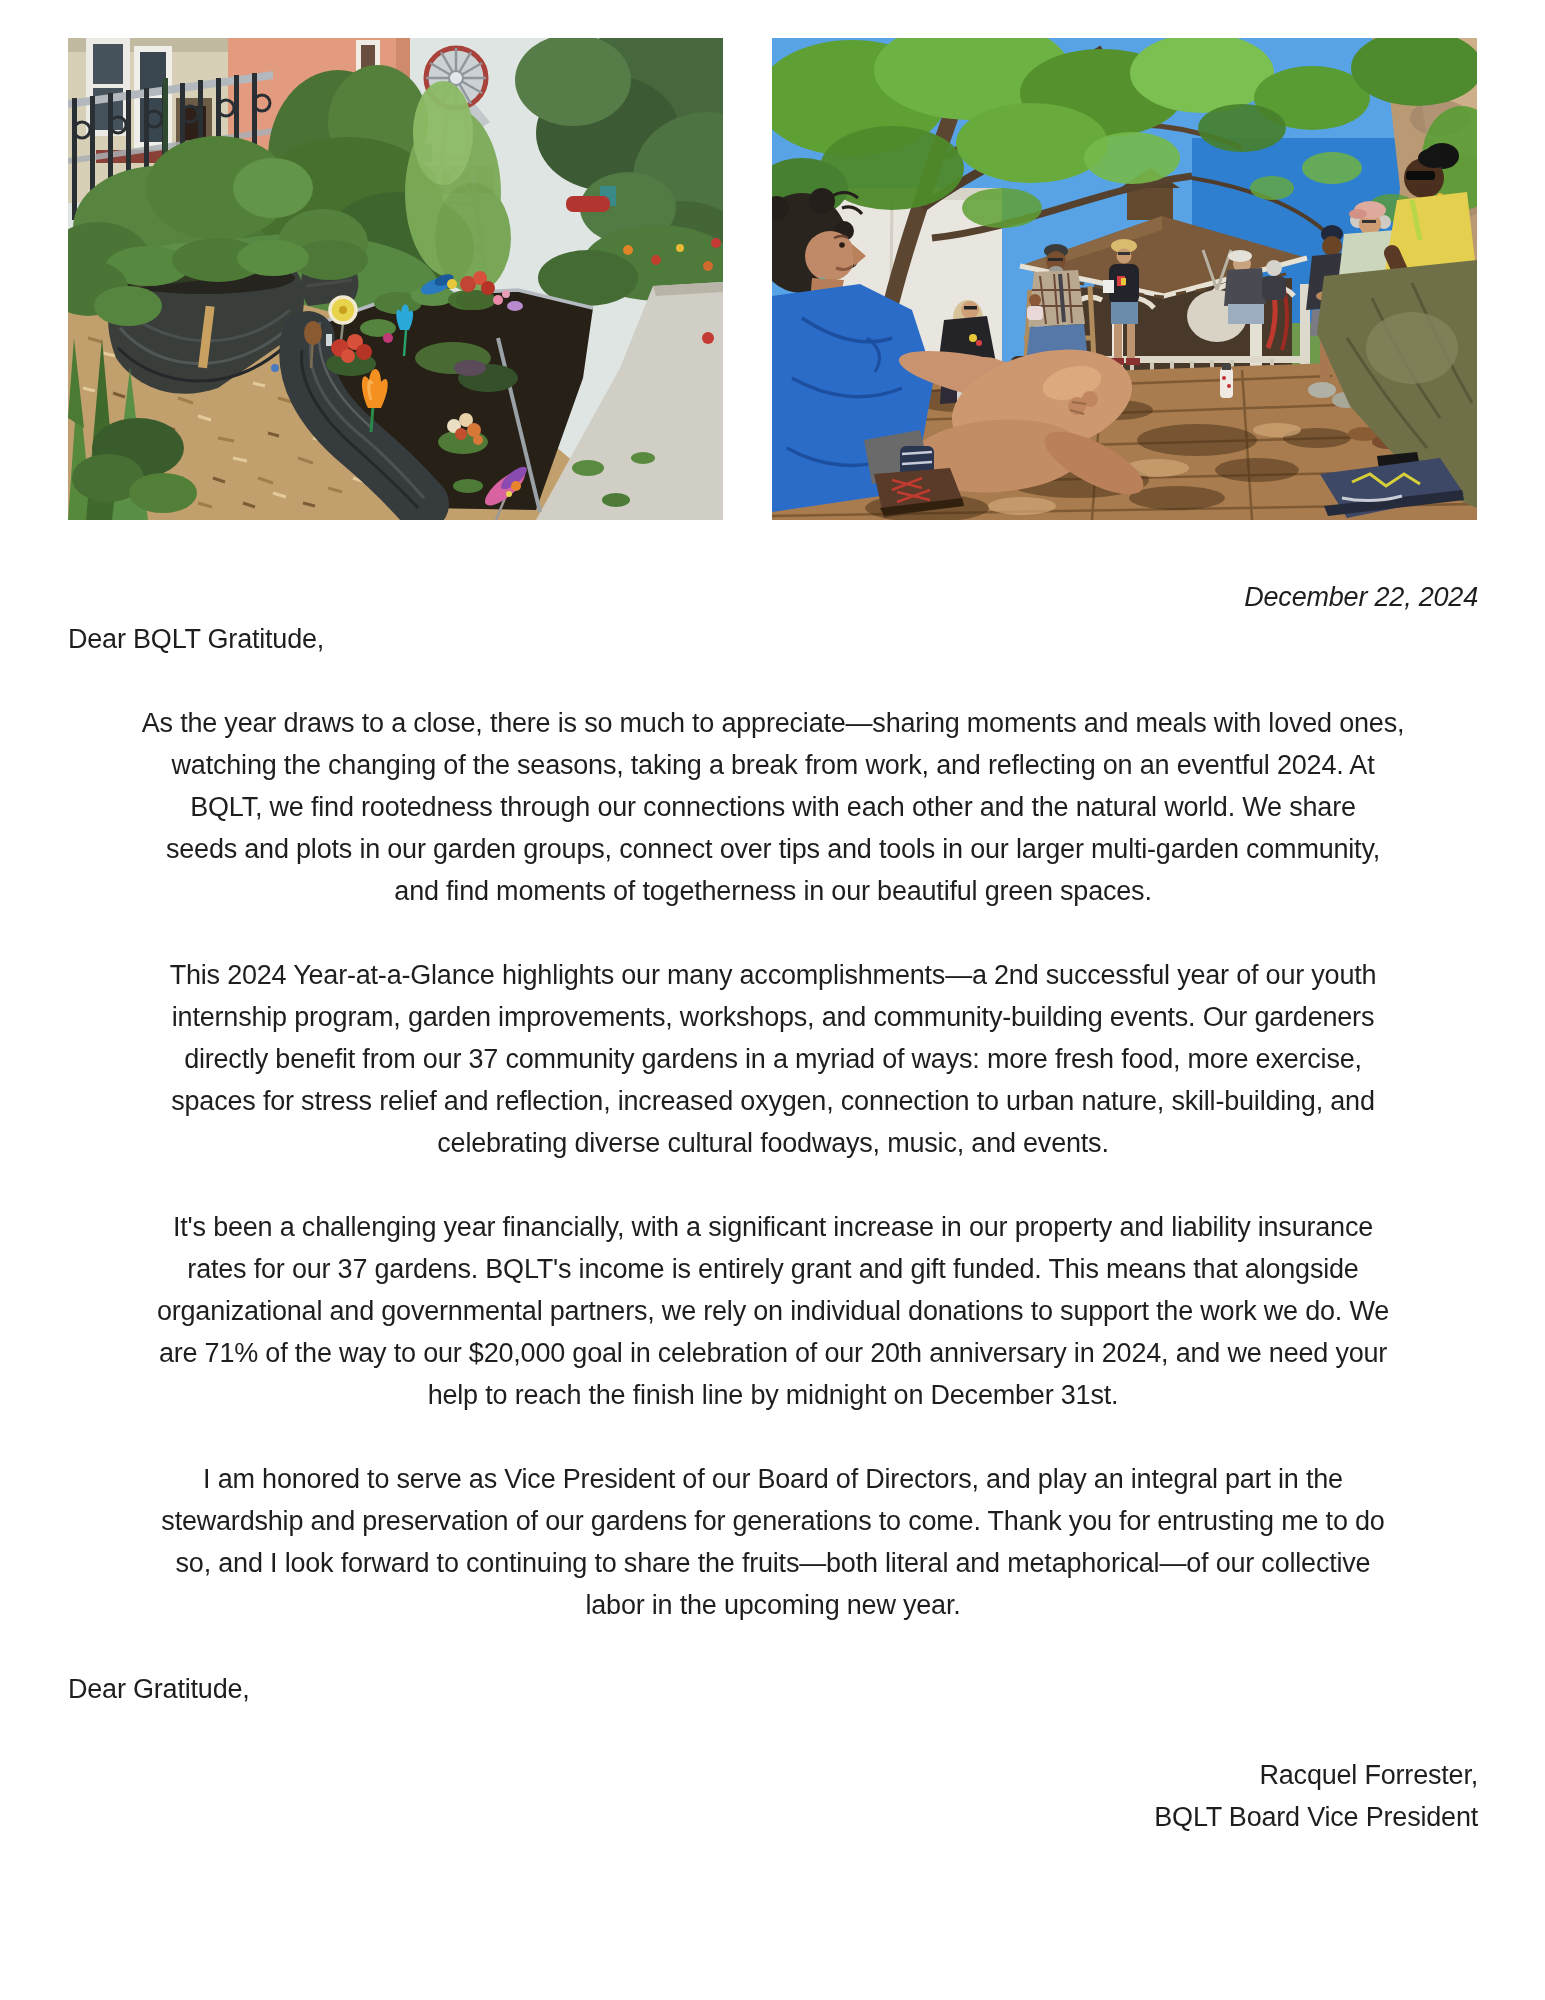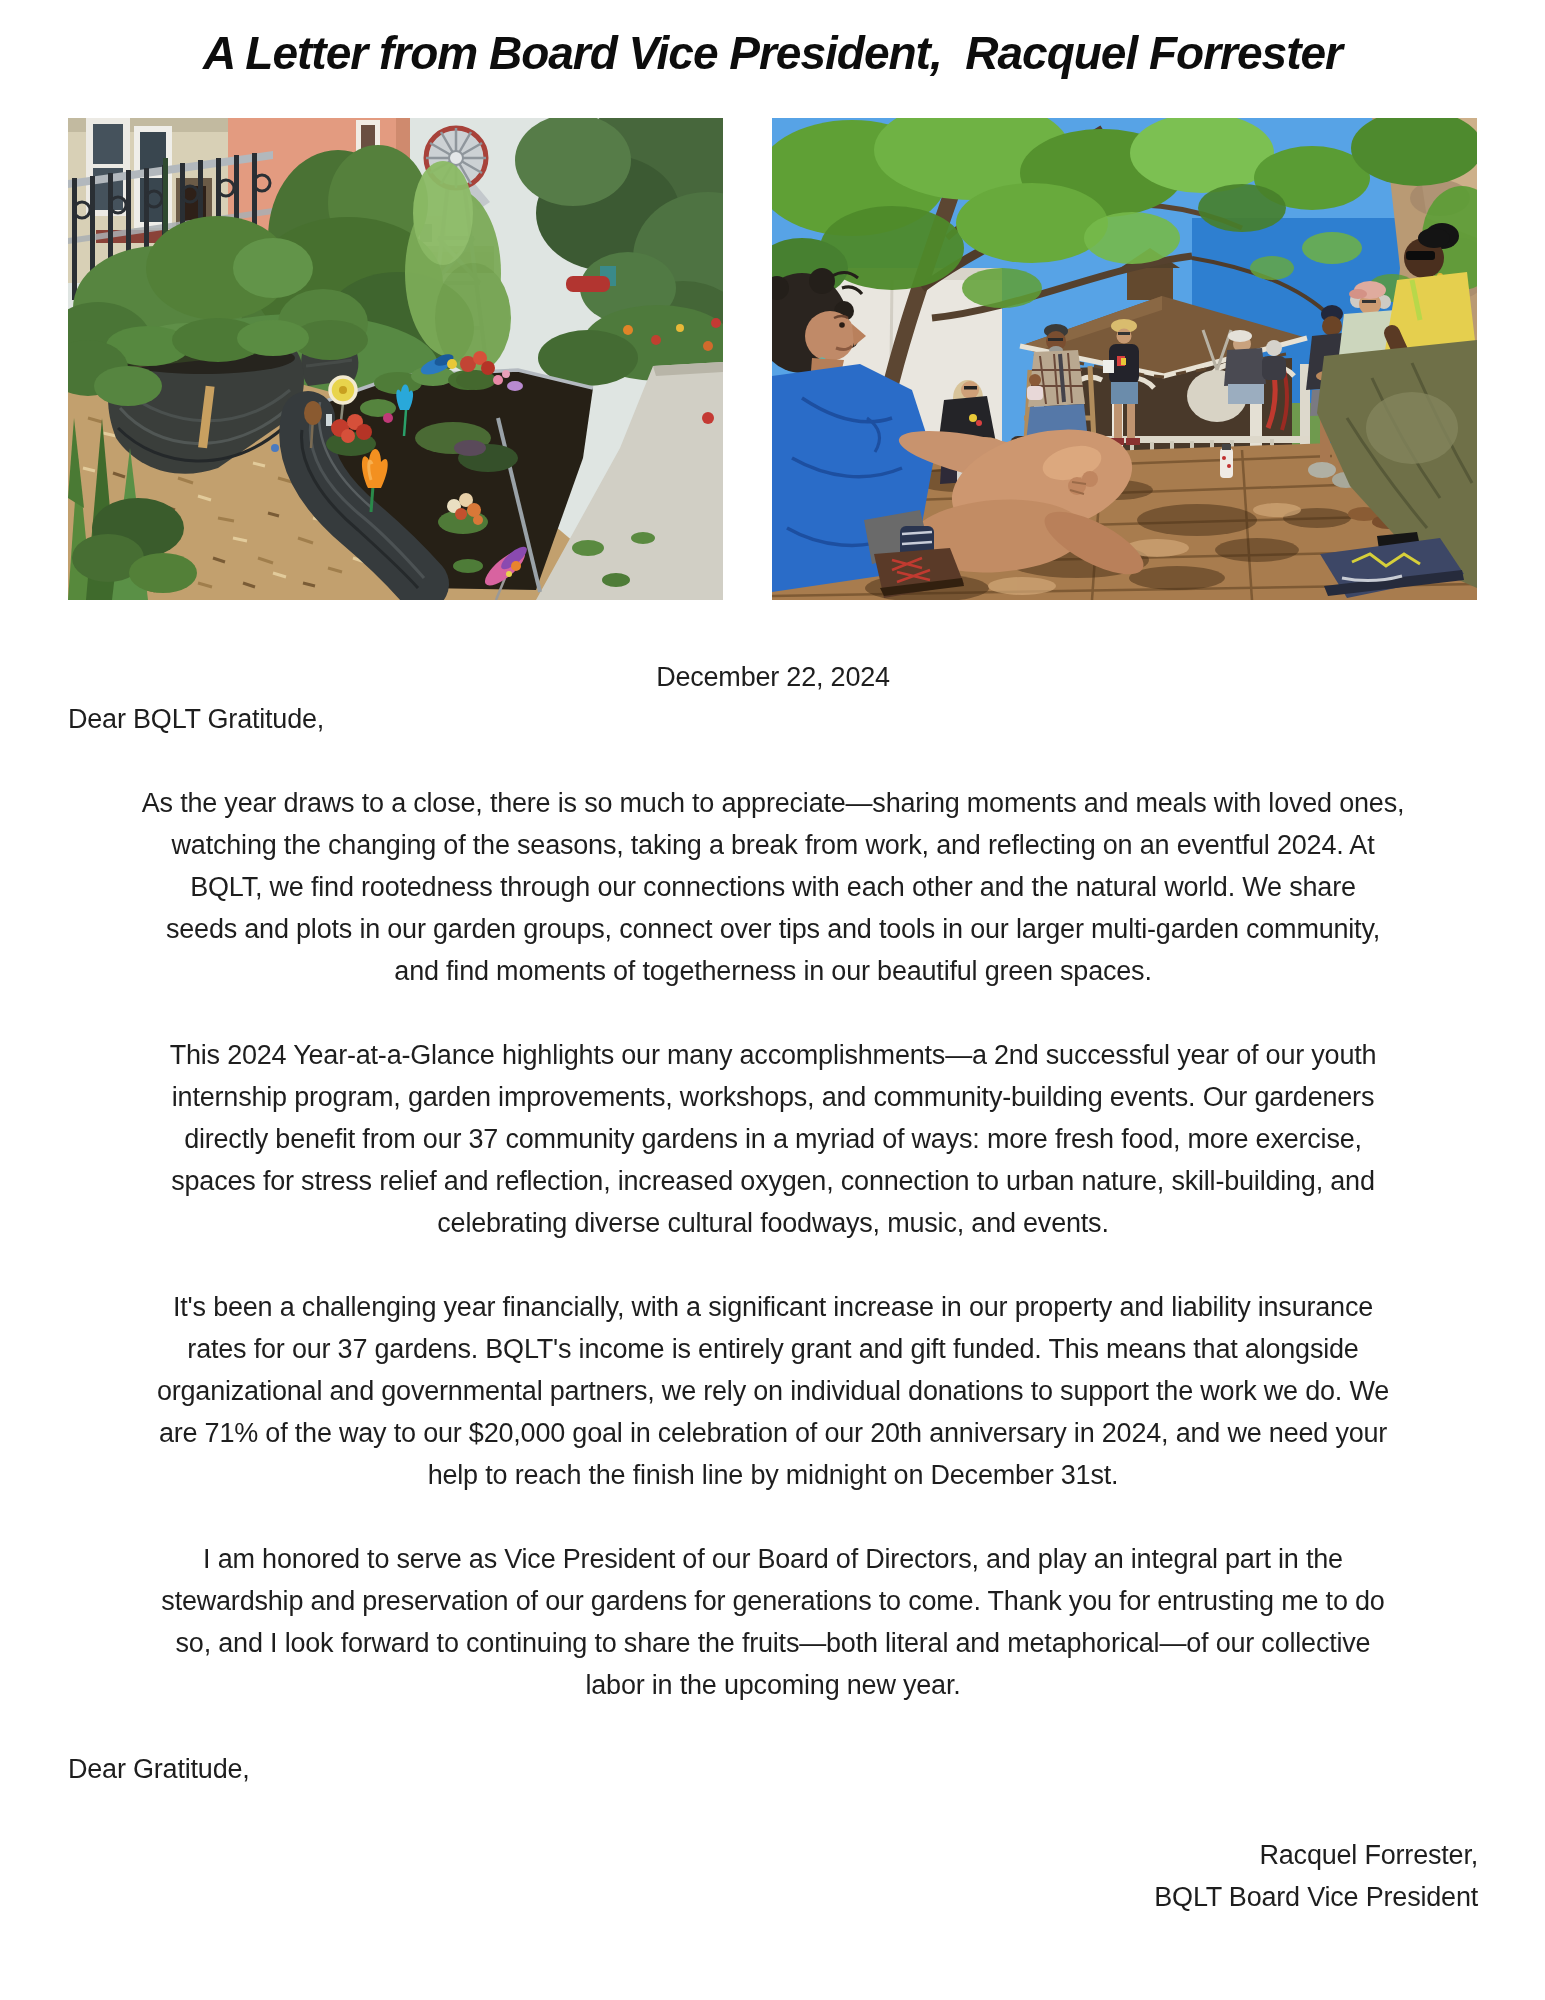--- a/index.html
+++ b/index.html
@@ -18,32 +18,31 @@
     display:flex;gap:49px;margin:38px 68px 0 68px;height:482px;
   }
   .photo{flex:none;overflow:hidden;background:#dfe5e2;}
   .photo svg{display:block;}
   .photo-left{width:655px;height:482px;}
   .photo-right{width:705px;height:482px;}
   .content{
     margin:0 67px 0 68px;
     font-size:27px;line-height:42px;letter-spacing:-0.2px;color:#1e1e1e;
   }
-  .date-line{text-align:center;margin-top:56px;}
+  .date-line{text-align:right;margin-top:56px;font-style:italic;}
   .salutation{margin:0;}
   .para{white-space:pre;margin:42px 0 0 0;text-align:center;}
   .closing{margin:42px 0 0 0;}
   .signature{white-space:pre;margin:44px 0 0 0;text-align:right;}
 </style>
 </head>
 <body>
 
 <div class="page">
 
-  <div class="title">A Letter from Board Vice President,  Racquel Forrester</div>
 
   <div class="photo-row">
 
     <div class="photo photo-left">
       <svg width="655" height="482" viewBox="0 0 655 482">
 
         <rect width="655" height="482" fill="#dfe5e2"></rect>
 
         <g>
           <rect x="0" y="0" width="170" height="165" fill="#d8d0b6"></rect>

